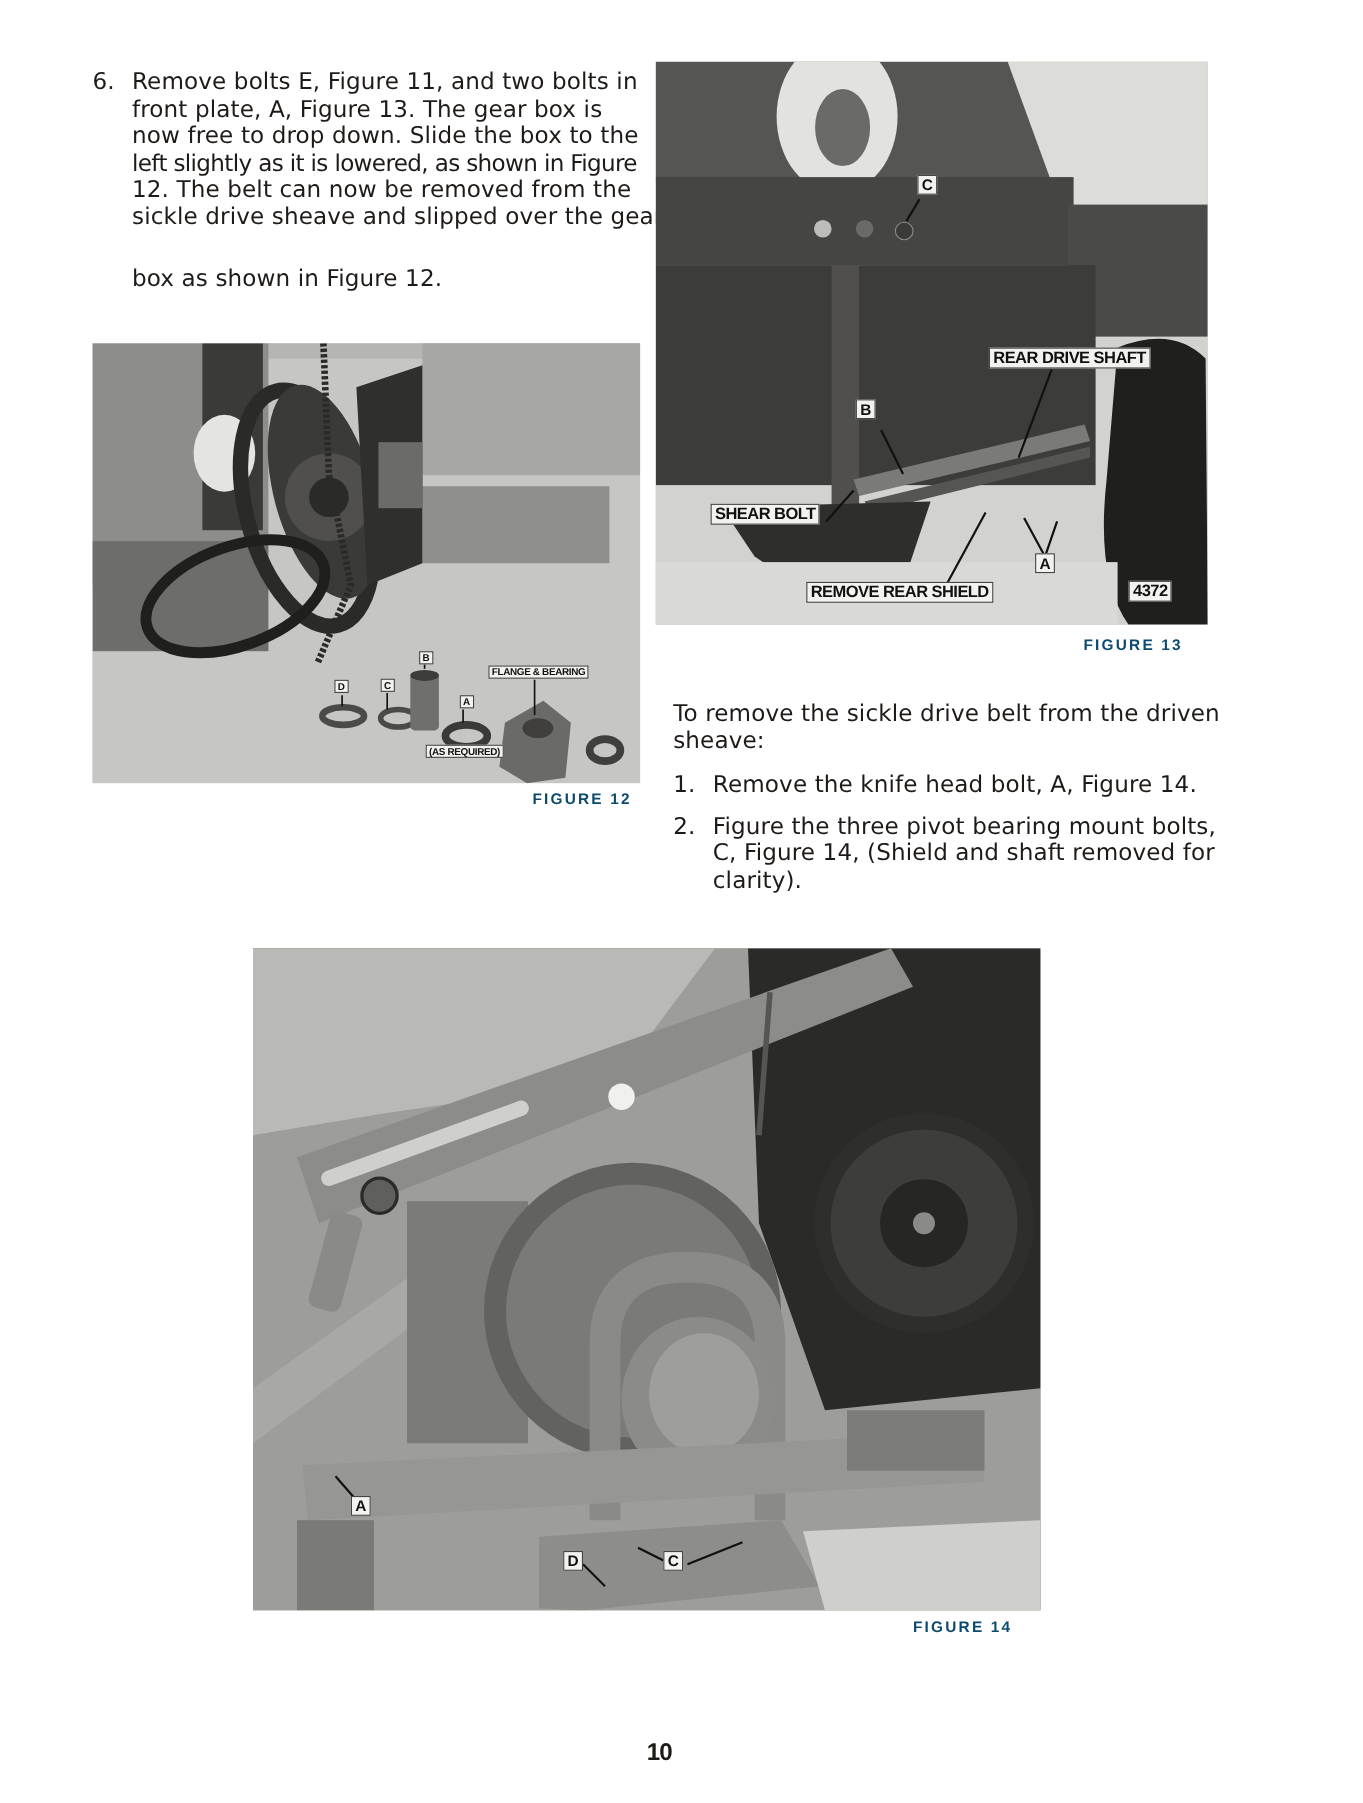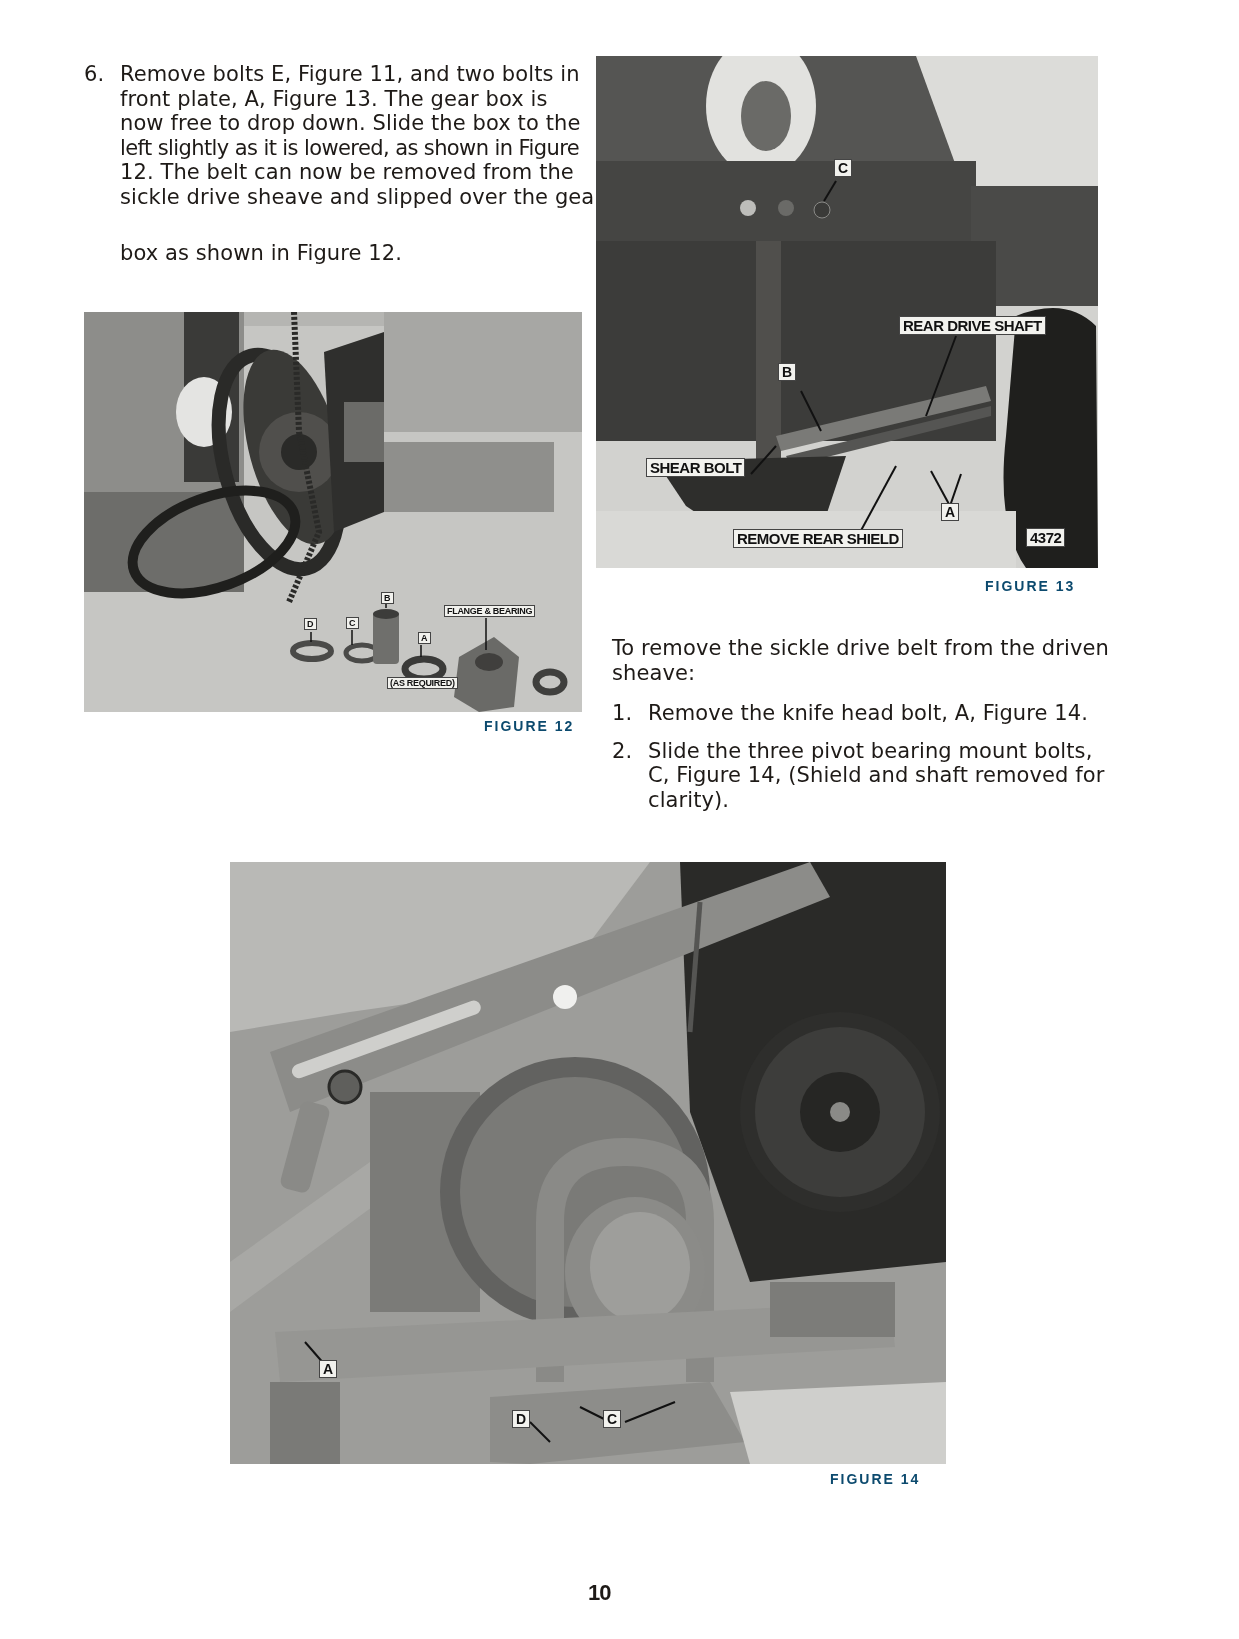--- a/index.html
+++ b/index.html
@@ -137,21 +137,21 @@
   <div style="text-align:justify;">
     <div style="white-space:nowrap;">To remove the sickle drive belt from the driven</div>
     <div>sheave:</div>
   </div>
   <div class="step" style="margin-top:13px;">
     <span class="num">1.</span>
     <div style="white-space:nowrap;margin-top:16px;">Remove the knife head bolt, A, Figure 14.</div>
   </div>
   <div class="step" style="margin-top:13px;">
     <span class="num">2.</span>
-    <div style="white-space:nowrap;">Slide the three pivot bearing mount bolts,</div>
+    <div style="white-space:nowrap;">Figure the three pivot bearing mount bolts,</div>
     <div style="white-space:nowrap;">C, Figure 14, (Shield and shaft removed for</div>
     <div>clarity).</div>
   </div>
 </div>
 
 <div class="photo" style="left:230px; top:862px; width:716px; height:602px; background:#9a9a97;">
   <svg viewBox="0 0 716 602" preserveAspectRatio="none">
     <rect x="0" y="0" width="716" height="602" fill="#9d9d9a"></rect>
 
     <polygon points="0,0 420,0 330,120 120,150 0,170" fill="#b9b9b6"></polygon>

